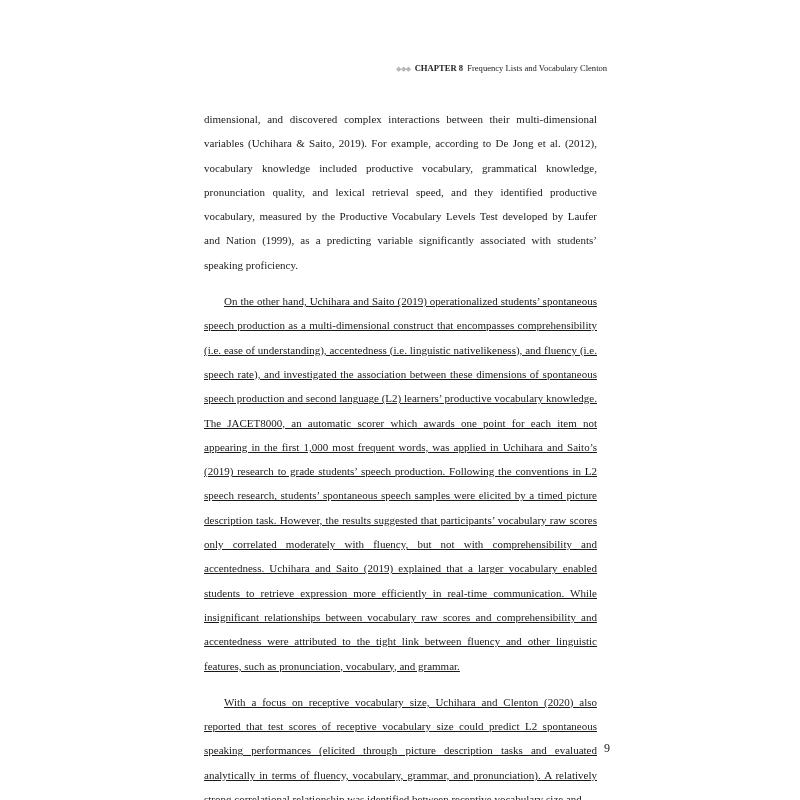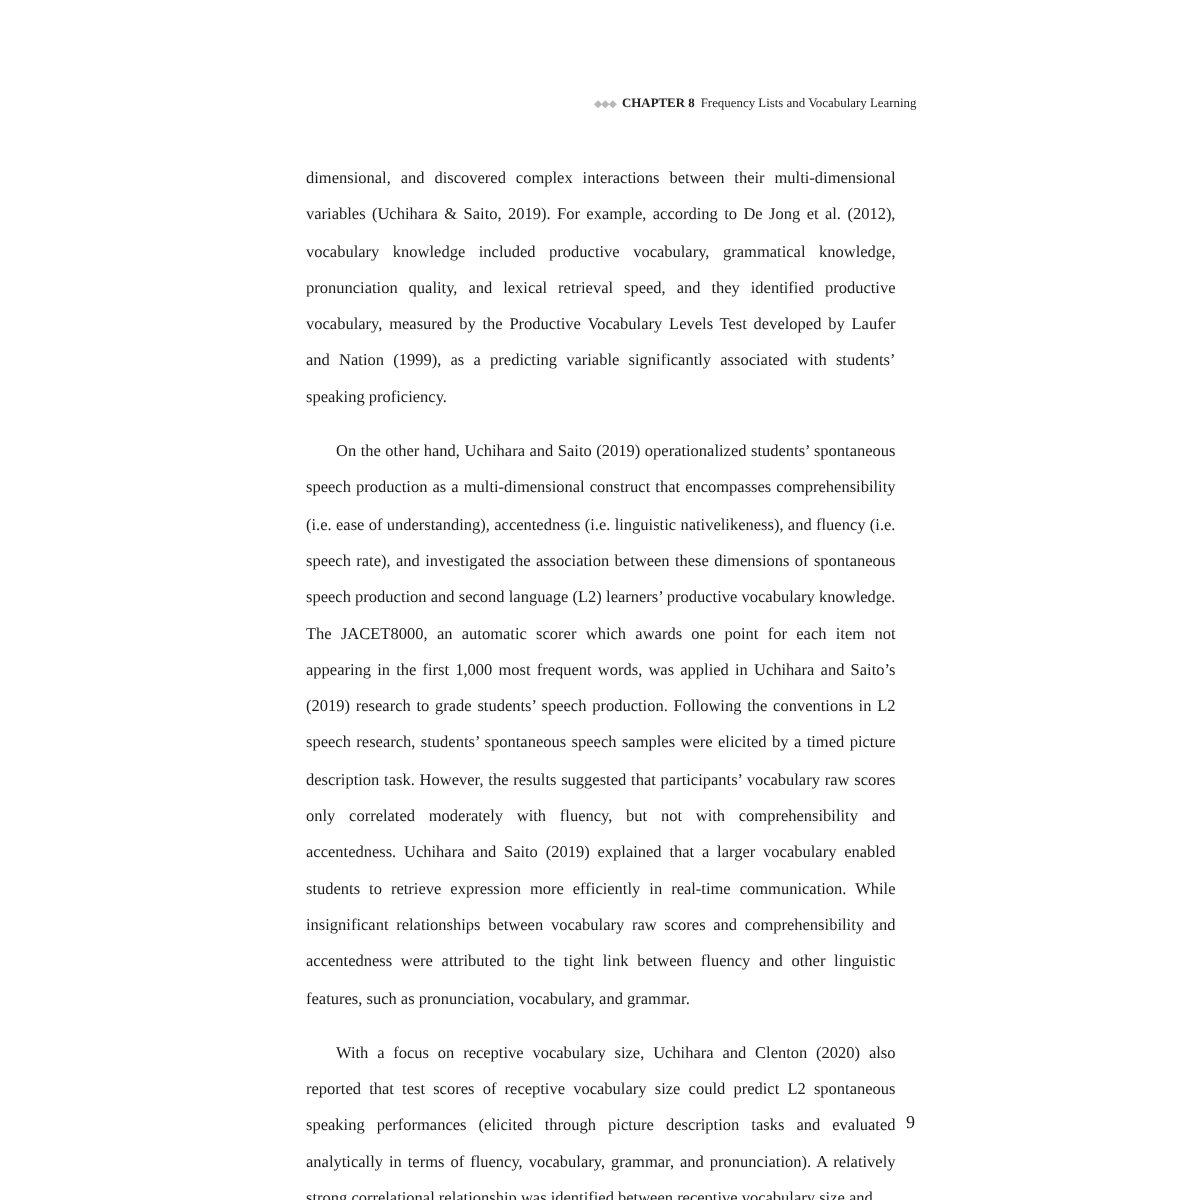--- a/index.html
+++ b/index.html
@@ -45,36 +45,37 @@
     }
     .body-text p {
       margin: 12px;
       font-size: 11px;
       line-height: 24.3px;
       text-align: justify;
       text-align-last: left;
     }
     .body-text p.indent {
       text-indent: 20px;
+      text-decoration: underline;
     }
     .page-number {
       position: absolute;
       top: 740px;
       left: 598px;
       width: 12px;
       text-align: right;
       font-size: 12px;
       line-height: 16px;
     }
   </style>
 </head>
 <body>
 
 <div class="running-header">
-  <span class="diamonds">◆◆◆</span><span class="chapter-num">CHAPTER 8</span><span class="chapter-title">Frequency Lists and Vocabulary Learning</span>
+  <span class="diamonds">◆◆◆</span><span class="chapter-num">CHAPTER 8</span><span class="chapter-title">Frequency Lists and Vocabulary Clenton</span>
 </div>
 
 <div class="body-text">
   <p>dimensional, and discovered complex interactions between their multi-dimensional variables (Uchihara &amp; Saito, 2019). For example, according to De Jong et al. (2012), vocabulary knowledge included productive vocabulary, grammatical knowledge, pronunciation quality, and lexical retrieval speed, and they identified productive vocabulary, measured by the Productive Vocabulary Levels Test developed by Laufer and Nation (1999), as a predicting variable significantly associated with students’ speaking proficiency.</p>
   <p class="indent">On the other hand, Uchihara and Saito (2019) operationalized students’ spontaneous speech production as a multi-dimensional construct that encompasses comprehensibility (i.e. ease of understanding), accentedness (i.e. linguistic nativelikeness), and fluency (i.e. speech rate), and investigated the association between these dimensions of spontaneous speech production and second language (L2) learners’ productive vocabulary knowledge. The JACET8000, an automatic scorer which awards one point for each item not appearing in the first 1,000 most frequent words, was applied in Uchihara and Saito’s (2019) research to grade students’ speech production. Following the conventions in L2 speech research, students’ spontaneous speech samples were elicited by a timed picture description task. However, the results suggested that participants’ vocabulary raw scores only correlated moderately with fluency, but not with comprehensibility and accentedness. Uchihara and Saito (2019) explained that a larger vocabulary enabled students to retrieve expression more efficiently in real-time communication. While insignificant relationships between vocabulary raw scores and comprehensibility and accentedness were attributed to the tight link between fluency and other linguistic features, such as pronunciation, vocabulary, and grammar.</p>
   <p class="indent">With a focus on receptive vocabulary size, Uchihara and Clenton (2020) also reported that test scores of receptive vocabulary size could predict L2 spontaneous speaking performances (elicited through picture description tasks and evaluated analytically in terms of fluency, vocabulary, grammar, and pronunciation). A relatively strong correlational relationship was identified between receptive vocabulary size and</p>
 </div>
 
 <div class="page-number">9</div>
 

